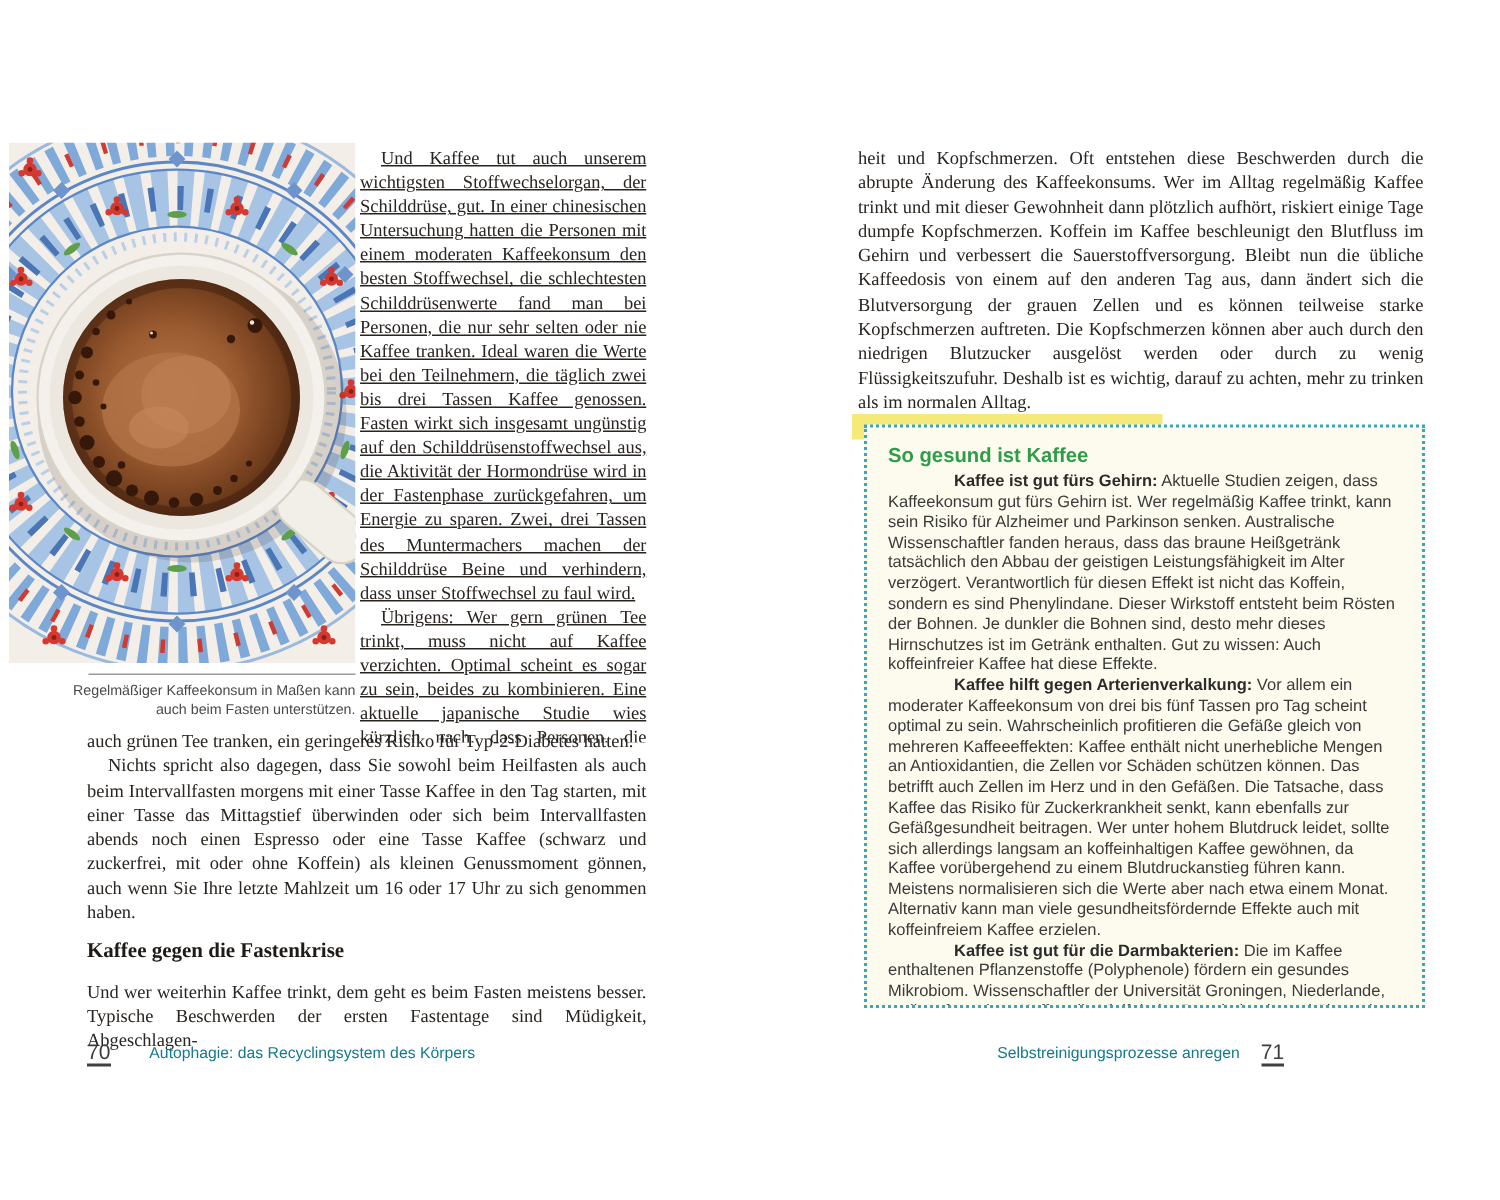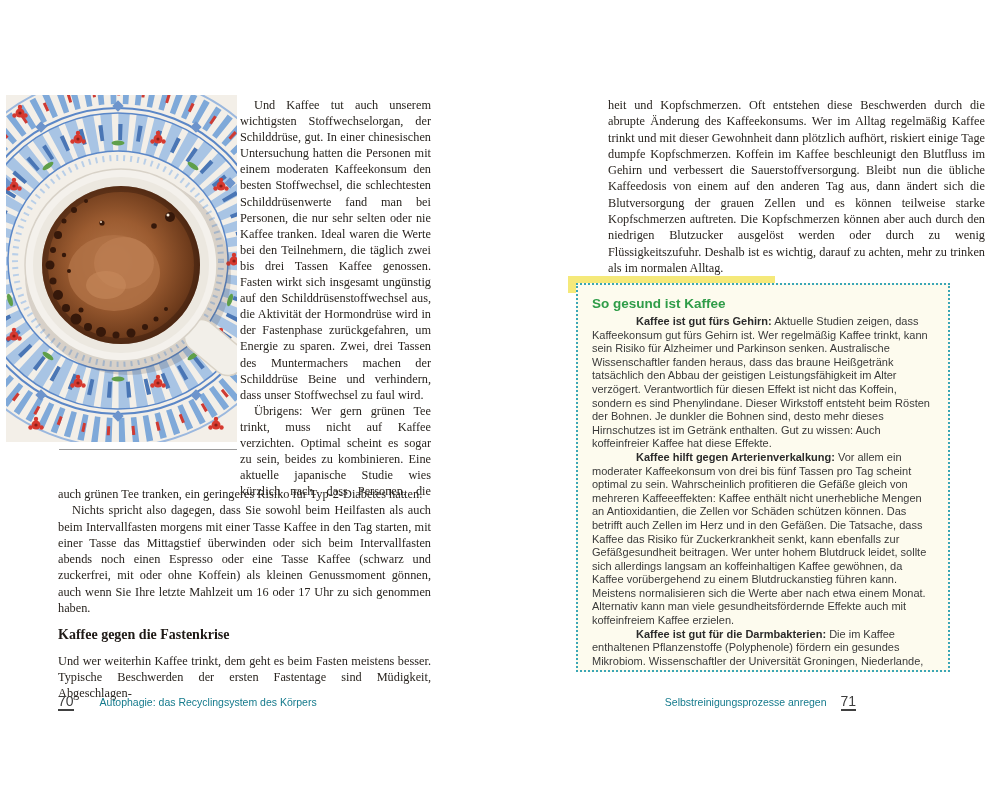--- a/index.html
+++ b/index.html
@@ -6,27 +6,27 @@
   .spread{position:relative;width:1000px;height:800px;background:#ffffff;overflow:hidden;
           font-family:"Liberation Serif","DejaVu Serif",serif;color:#29241f;}
   
   .photo{position:absolute;left:6px;top:95px;width:231px;height:347px;margin:0;overflow:hidden;}
   .caption-block{position:absolute;left:40px;top:449px;width:197px;}
   .caption-rule{position:absolute;right:0;top:0;width:178px;height:1px;background:#9a9a9a;border:0;margin:0;}
   .caption{margin:6px 0 0 0;font-family:"Liberation Sans","DejaVu Sans",sans-serif;
            font-size:9.5px;line-height:12.5px;color:#4a4a4a;text-align:right;}
   .col-text{position:absolute;left:240px;top:97px;width:191px;height:398px;overflow:hidden;
             font-size:12.3px;line-height:16.1px;text-align:justify;}
-  .col-text p{margin:0;}
+  .col-text p{margin:0;text-decoration:underline;}
   .indent{text-indent:14px;}
   .leftflow{position:absolute;left:58px;top:486px;width:373px;font-size:12.3px;line-height:16.3px;text-align:justify;}
   .leftflow p{margin:0;}
   .section-heading{margin:11px 0 9px 0;font-size:14px;font-weight:bold;color:#1f1a16;}
   
-  .rightcol{position:absolute;left:572px;top:97px;width:377px;font-size:12.3px;line-height:16.3px;text-align:justify;margin-left:36px;}
+  .rightcol{position:absolute;left:572px;top:97px;width:377px;font-size:12.3px;line-height:16.3px;text-align:justify;}
   .rightcol p{margin:0;}
   .infobox{position:absolute;left:576px;top:283px;width:374px;height:389px;box-sizing:border-box;
            background:#fdfbee;border:2px dotted #3aa6b6;padding:10px 14px 8px 14px;
            font-family:Liberation Sans, sans-serif;font-size:11px;line-height:13.6px;
            color:#3a3a3a;overflow:hidden;z-index:2;}
   .infobox h3{margin:0 0 3px 0;font-size:13.5px;line-height:17px;color:#2f9c48;font-weight:bold;}
   .infobox p{margin:0;}
   .infobox b{color:#2b2b2b;padding-left:44px;}
   .highlight{position:absolute;left:568px;top:276px;width:207px;height:17px;background:#f5e97a;z-index:1;}
   
@@ -146,20 +146,21 @@
           <circle cx="148" cy="131" r="2.8"></circle>
           <circle cx="96" cy="128" r="2.6"></circle>
       </g>
       <circle cx="162" cy="120" r="1.5" fill="#f7e9d8"></circle>
       <circle cx="95" cy="127" r="1" fill="#f0ddc8"></circle>
     </svg>
   </figure>
 
   <div class="caption-block">
     <hr class="caption-rule">
+    <p class="caption">Regelmäßiger Kaffeekonsum in Maßen kann auch beim Fasten unterstützen.</p>
   </div>
 
   <div class="col-text">
     <p class="indent">Und Kaffee tut auch unserem wichtigsten Stoffwechselorgan, der Schilddrüse, gut. In einer chinesischen Untersuchung hatten die Personen mit einem moderaten Kaffeekonsum den besten Stoffwechsel, die schlechtesten Schilddrüsenwerte fand man bei Personen, die nur sehr selten oder nie Kaffee tranken. Ideal waren die Werte bei den Teilnehmern, die täglich zwei bis drei Tassen Kaffee genossen. Fasten wirkt sich insgesamt ungünstig auf den Schilddrüsenstoffwechsel aus, die Aktivität der Hormondrüse wird in der Fastenphase zurückgefahren, um Energie zu sparen. Zwei, drei Tassen des Muntermachers machen der Schilddrüse Beine und verhindern, dass unser Stoffwechsel zu faul wird.</p>
     <p class="indent">Übrigens: Wer gern grünen Tee trinkt, muss nicht auf Kaffee verzichten. Optimal scheint es sogar zu sein, beides zu kombinieren. Eine aktuelle japanische Studie wies kürzlich nach, dass Personen, die sowohl Kaffee als</p>
   </div>
 
   <div class="leftflow">
     <p>auch grünen Tee tranken, ein geringeres Risiko für Typ-2-Diabetes hatten.</p>
     <p class="indent">Nichts spricht also dagegen, dass Sie sowohl beim Heilfasten als auch beim Intervallfasten morgens mit einer Tasse Kaffee in den Tag starten, mit einer Tasse das Mittagstief überwinden oder sich beim Intervallfasten abends noch einen Espresso oder eine Tasse Kaffee (schwarz und zuckerfrei, mit oder ohne Koffein) als kleinen Genussmoment gönnen, auch wenn Sie Ihre letzte Mahlzeit um 16 oder 17 Uhr zu sich genommen haben.</p>

